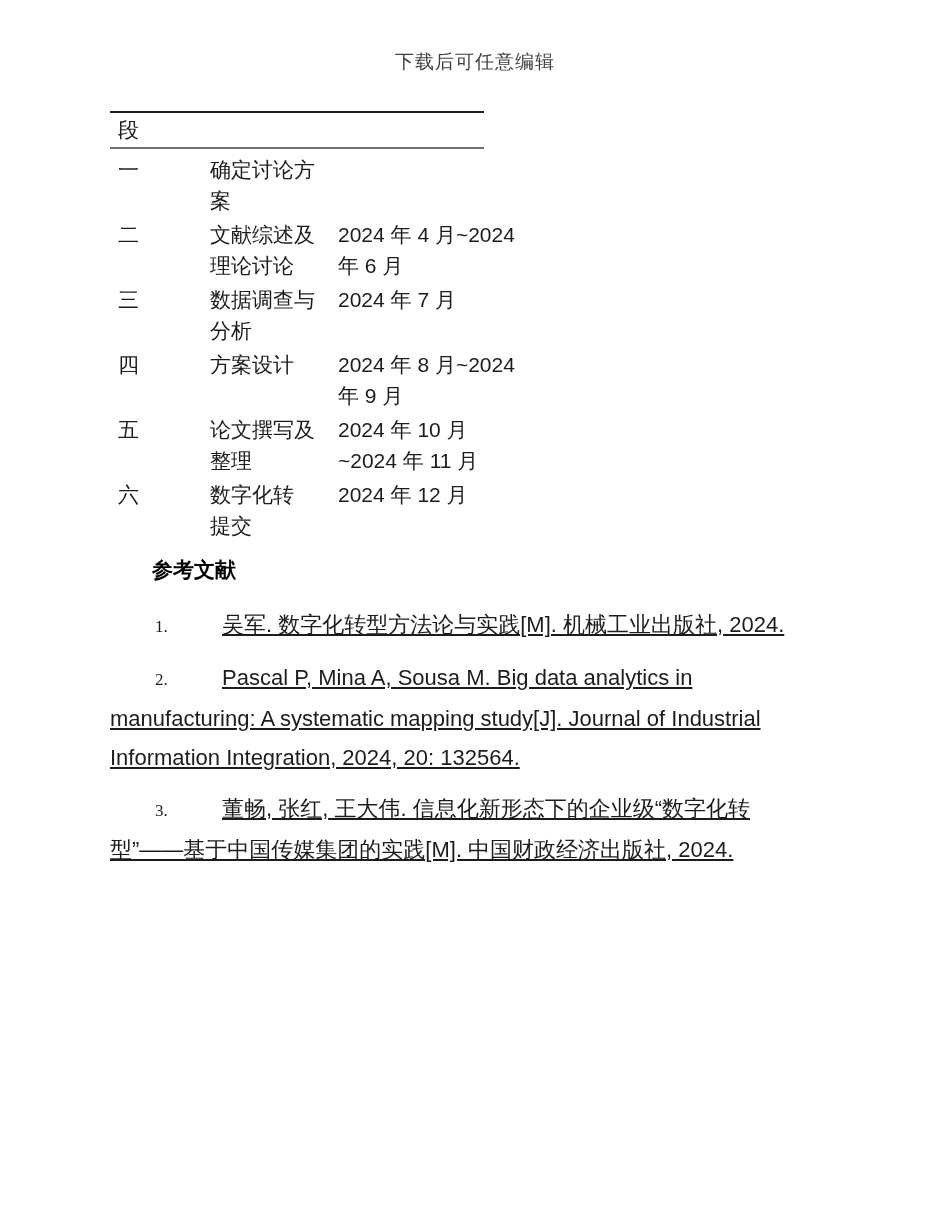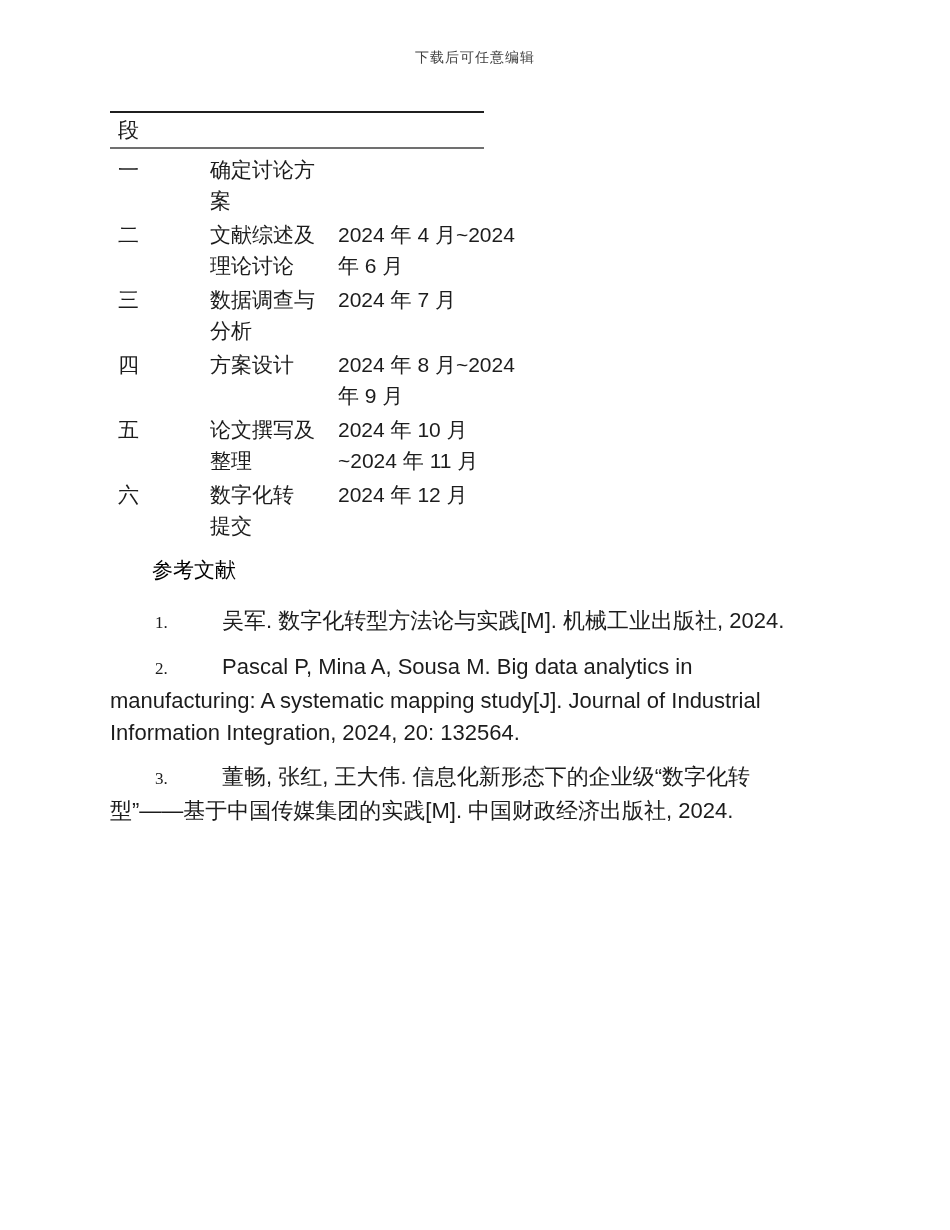--- a/index.html
+++ b/index.html
@@ -17,21 +17,21 @@
   }
 
   
   .watermark {
     position: absolute;
     top: 49px;
     left: 0;
     right: 0;
     text-align: center;
     font-family: "Liberation Serif", "DejaVu Serif", serif;
-    font-size: 14px;
+    font-size: 19px;
     color: #3f3f3f;
     letter-spacing: 1px;
   }
 
   
   .schedule {
     position: absolute;
     left: 110px;
     top: 111px;
     width: 374px;
@@ -71,37 +71,38 @@
     flex: 1 1 auto;
     white-space: pre;
   }
 
   
   .refs-heading {
     position: absolute;
     left: 152px;
     top: 556px;
     font-size: 21px;
-    font-weight: normal;
+    font-weight: bold;
     color: #000000;
   }
   .refs {
     position: absolute;
     left: 110px;
     top: 605px;
     width: 760px;
   }
   .ref {
     margin-bottom: 12px;
   }
   .ref-line {
     font-size: 22px;
-    line-height: 32px;
+    line-height: 39px;
     white-space: pre;
     color: #1c1c1c;
+    text-decoration: underline;
   }
   .ref-line.first {
     padding-left: 45px;
   }
   .ref-num {
     display: inline-block;
     width: 67px;
     font-family: "Liberation Serif", "DejaVu Serif", serif;
     font-size: 17px;
     color: #1c1c1c;

